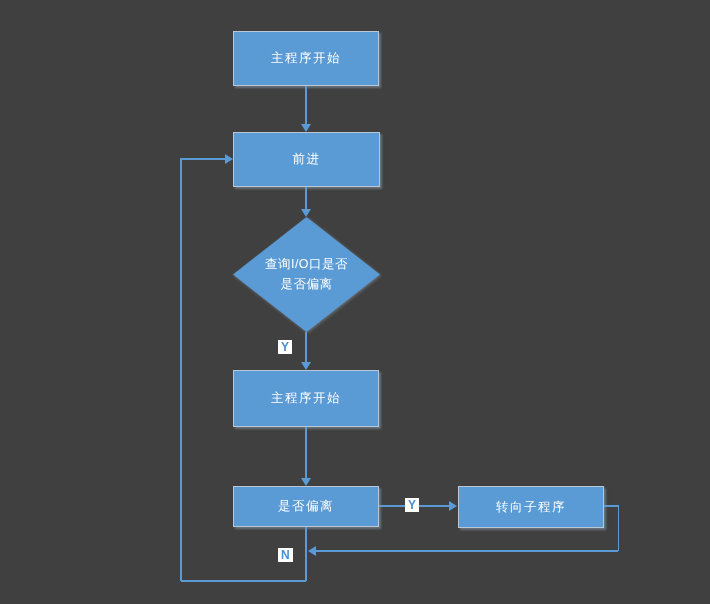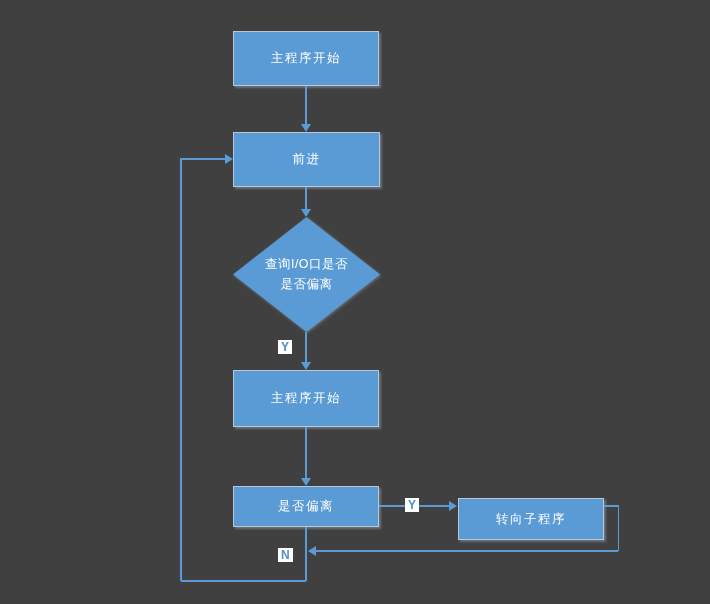--- a/index.html
+++ b/index.html
@@ -76,21 +76,21 @@
   </div>
 
   <div class="node" style="left:233px;top:370px;width:146px;height:57px;">
     <span>主程序开始</span>
   </div>
 
   <div class="node" style="left:233px;top:486px;width:146px;height:41px;">
     <span>是否偏离</span>
   </div>
 
-  <div class="node" style="left:458px;top:498px;width:146px;height:42px;">
+  <div class="node" style="left:458px;top:486px;width:146px;height:42px;">
     <span>转向子程序</span>
   </div>
 
   <div class="vline" style="left:305.3px;top:86px;height:39px;"></div>
   <div class="arrow down" style="left:301px;top:124px;"></div>
 
   <div class="vline" style="left:305.3px;top:187px;height:23px;"></div>
   <div class="arrow down" style="left:301px;top:209px;"></div>
 
   <div class="vline" style="left:305.3px;top:332px;height:31px;"></div>

